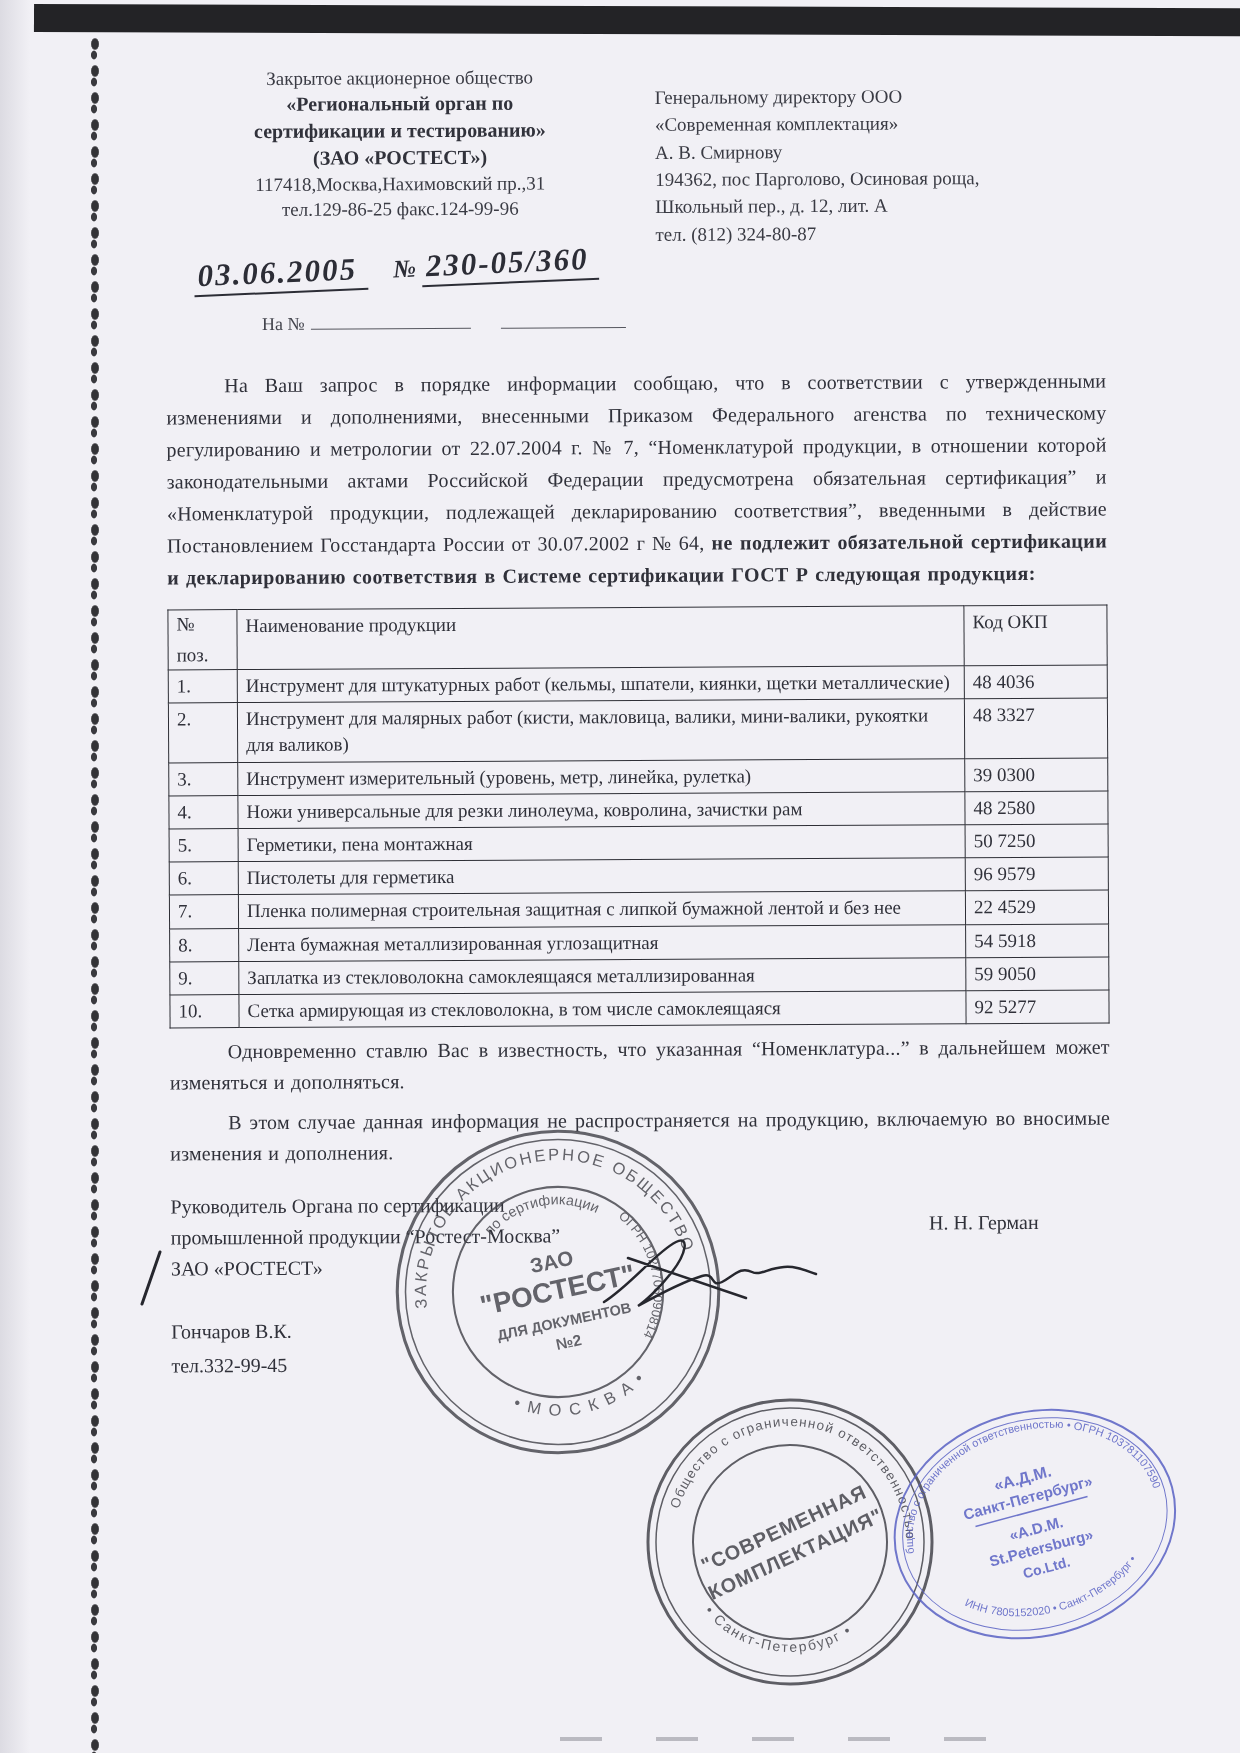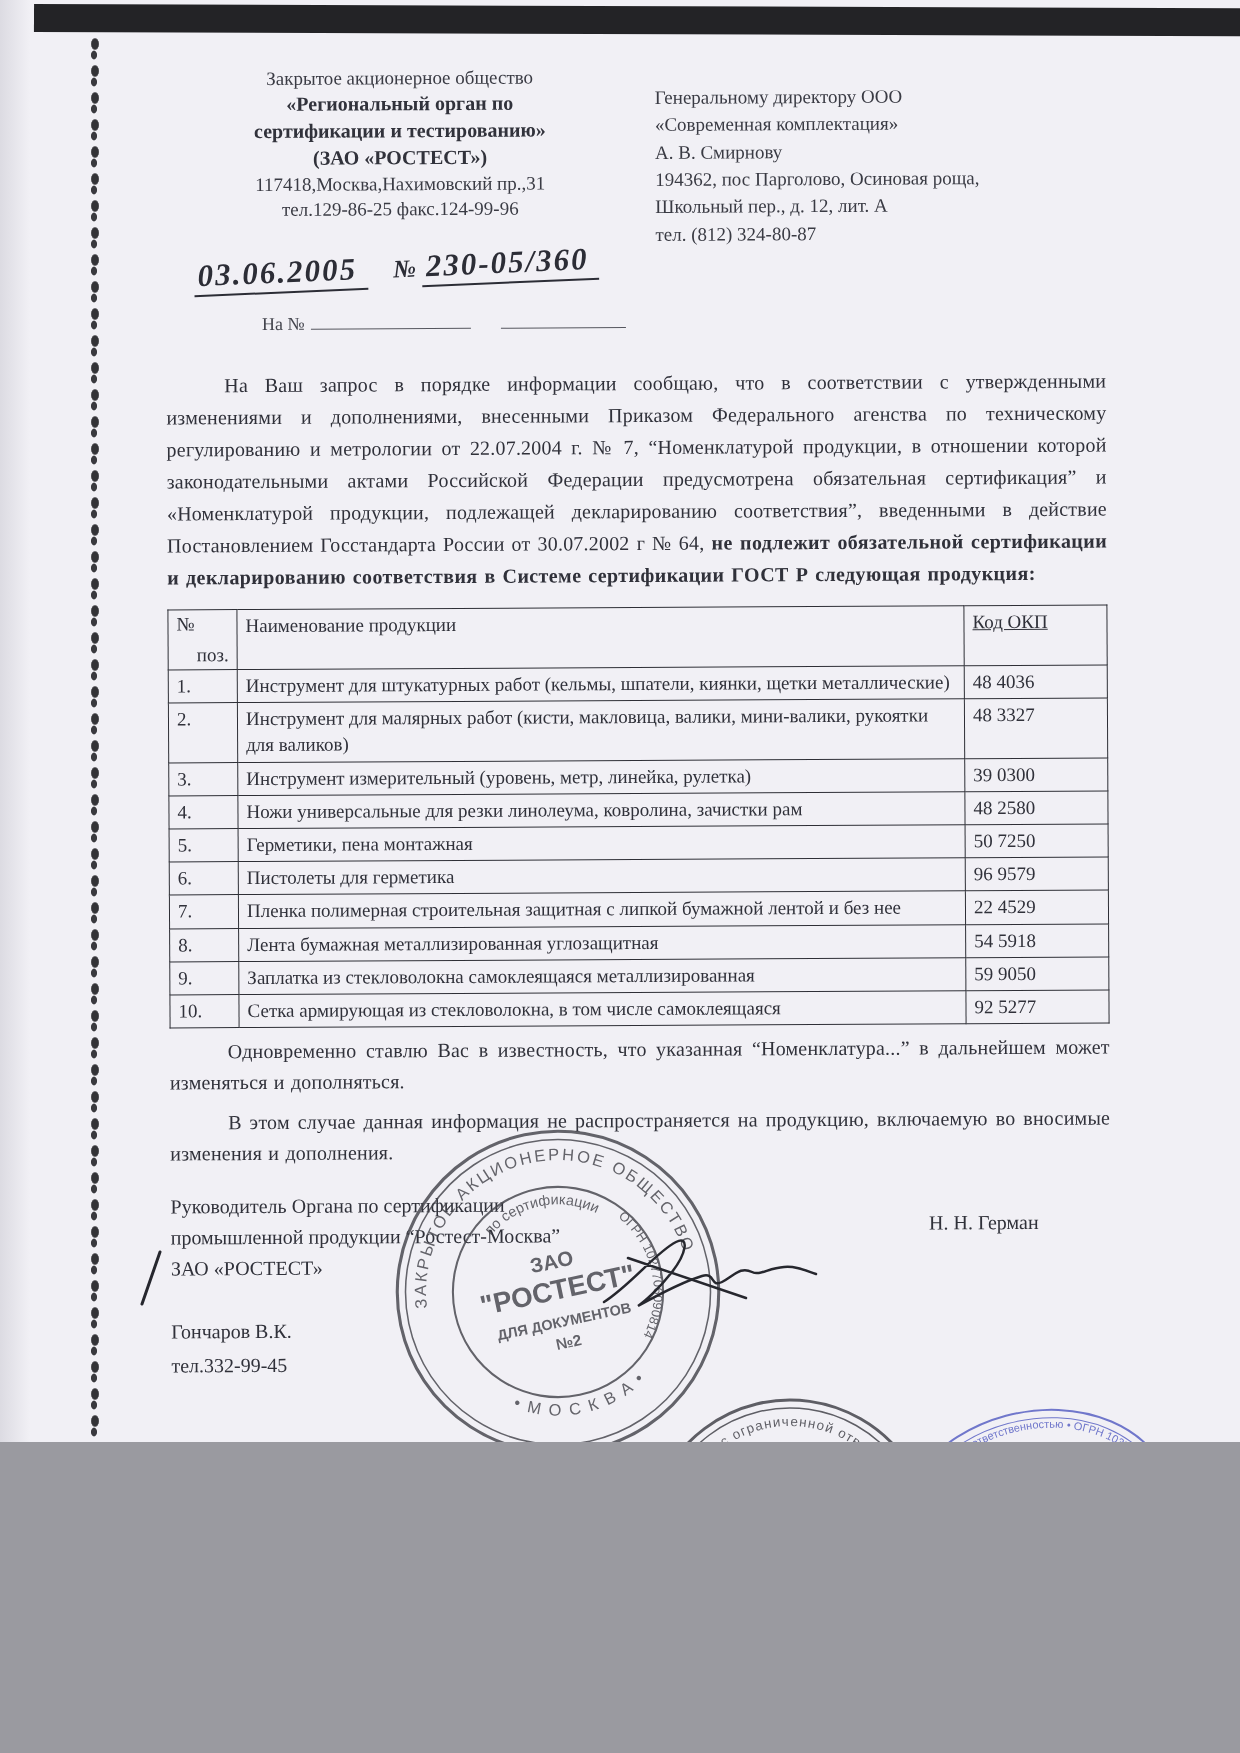--- a/index.html
+++ b/index.html
@@ -1,17 +1,17 @@
 <!DOCTYPE html>
 <html><head>
 <meta charset="utf-8">
 <style>
   html,body { margin:0; padding:0; background:#9a9aa0; }
   .page {
-    position:relative; width:1240px; height:1442px; margin:0 auto;
+    position:relative; width:1240px; height:1753px; margin:0 auto;
     background:#f1f0f5; overflow:hidden;
     font-family:"Liberation Serif", serif; color:#30313a;
   }
   .edge-strip{ position:absolute; left:0; top:0; width:30px; height:100%;
     background:linear-gradient(to right,#dcdbe2,rgba(241,240,245,0)); }
   .topbar{ position:absolute; top:4px; left:34px; width:1220px; height:28px;
     background:#232326; transform:rotate(0.2deg); transform-origin:left center; }
   .binding{ position:absolute; left:84px; top:34px; width:22px; height:1719px; opacity:.92;
     background-image:
       radial-gradient(ellipse 5.5px 8px at 11px 10px, #232327 60%, rgba(35,35,39,.55) 72%, transparent 78%),
@@ -33,22 +33,22 @@
   .blank{ display:inline-block; border-bottom:1.5px solid #55565e; height:14px; }
   .blank1{ width:160px; margin-left:6px; } .blank2{ width:125px; margin-left:30px; }
 
   .body-par{ margin:34px 0 0; font-size:20px; line-height:1.6; text-align:justify;
     text-indent:58px; letter-spacing:.2px; word-spacing:1.5px; }
   .bold-run{ font-weight:bold; letter-spacing:.4px; }
 
   .prod-table{ margin-top:16px; border-collapse:collapse; width:100%; font-size:19px; }
   .prod-table th,.prod-table td{ border:1.8px solid #2e2f36; padding:3px 8px;
     vertical-align:top; text-align:left; font-weight:normal; line-height:1.38; }
-  .c-num{ width:52px; } .c-code{ width:126px;text-decoration:underline; }
-  .th-num div{ line-height:1.15; } .th-num .second{ margin-top:9px;text-align:right; }
+  .c-num{ width:52px; } .c-code{ width:126px; }
+  .th-num div{ line-height:1.15; } .th-num .second{ margin-top:9px; }
   .th-code{ vertical-align:bottom; padding-bottom:4px; }
   .td-name{ padding-left:13px; } .th-name{ padding-left:13px; }
 
   .close-par{ margin:8px 0 0; font-size:20px; line-height:1.56; text-align:justify;
     text-indent:58px; letter-spacing:.2px; word-spacing:1px; }
 
   .sig-block{ position:relative; margin-top:22px; font-size:20px; line-height:1.55; }
   .signer-name{ position:absolute; right:72px; top:20px; }
   .contact{ margin-top:30px; font-size:20px; line-height:1.7; }
 

